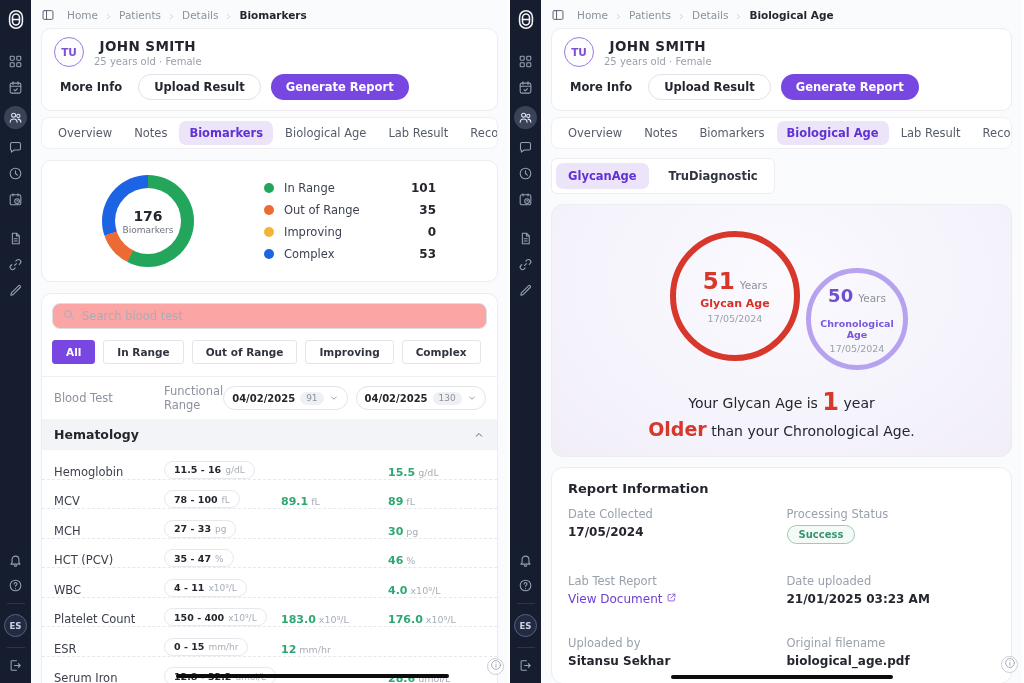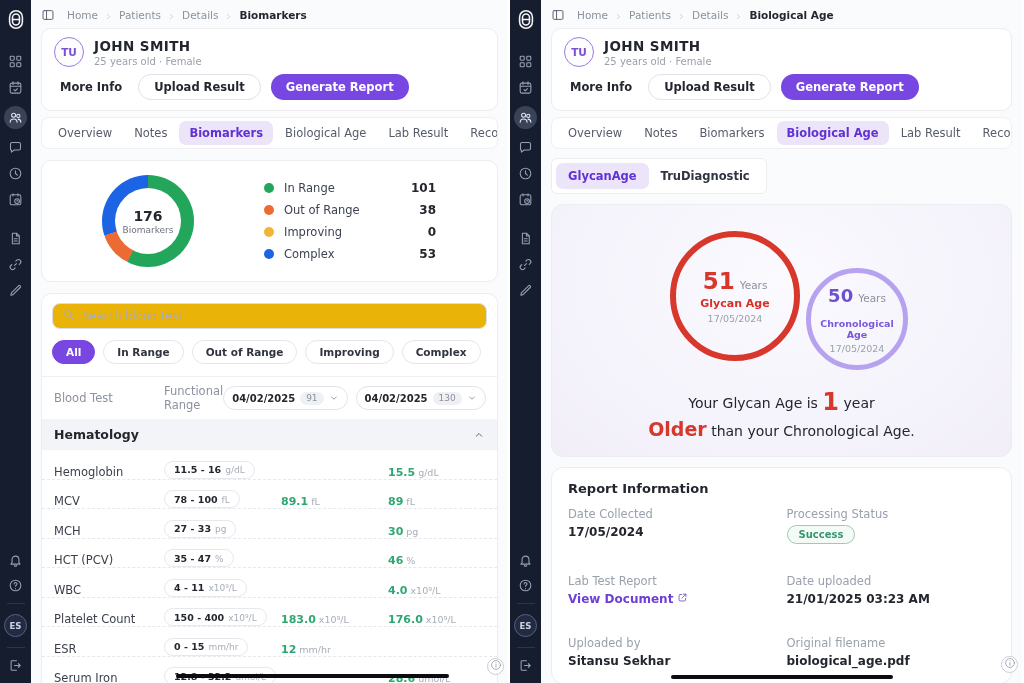--- a/index.html
+++ b/index.html
@@ -26,21 +26,21 @@
   
   .main { flex:1; min-width:0; padding:5px 10px 0; position:relative; display:flex; flex-direction:column; }
   .breadcrumb { display:flex; align-items:center; gap:6px; font-size:10.5px; color:#8b919d; height:20px; margin-bottom:3px; flex:none; }
   .pt-icon { width:14px; height:14px; color:#5a6170; margin-right:6px; }
   .pt-icon svg { width:14px; height:14px; }
   .crumb { flex:none; }
   .crumb.last { color:#23262e; font-weight:bold; }
   .bc-sep { width:9px; height:9px; color:#b4b9c2; }
   .bc-sep svg { width:9px; height:9px; }
 
-  .patient-card { background:#fff; border:1px solid #ededf1; border-radius:10px; padding:8px 12px 10px; flex:none; }
+  .patient-card { background:#fff; border:1px solid #ededf1; border-radius:10px; padding:8px 12px 10px; flex:none;text-align:center; }
   .p-row { display:flex; gap:10px; align-items:center; }
   .avatar { width:30px; height:30px; flex:none; border-radius:50%; border:1.5px solid #9b7ae0; color:#7a4fd8; background:#fdfcff; font-size:10.5px; font-weight:bold; display:flex; align-items:center; justify-content:center; }
   .p-name { font-size:13.5px; font-weight:bold; letter-spacing:.4px; }
   .p-meta { font-size:10px; color:#9aa0ac; margin-top:2px; }
   .p-actions { display:flex; align-items:center; gap:10px; margin-top:7px; }
   .btn-text    { font-size:11.5px; font-weight:bold; padding:5px 6px; cursor:pointer; }
   .btn-outline { font-size:11.5px; font-weight:bold; border:1px solid #e2e3e9; border-radius:15px; padding:5px 15px; background:#fff; cursor:pointer; }
   .btn-primary { font-size:11.5px; font-weight:bold; border-radius:15px; padding:6px 15px; background:#7847e1; color:#fff; cursor:pointer; }
 
   .tabs { background:#fff; border:1px solid #f0f0f3; border-radius:8px; margin-top:6px; padding:3px 6px; display:flex; gap:2px; white-space:nowrap; overflow:hidden; flex:none; }
@@ -53,26 +53,26 @@
   .donut-hole { position:absolute; inset:13px; background:#fff; border-radius:50%; display:flex; flex-direction:column; align-items:center; justify-content:center; }
   .donut-num { font-size:14px; font-weight:bold; }
   .donut-cap { font-size:9px; color:#6c727e; margin-top:1px; }
   .legend { margin-left:70px; display:flex; flex-direction:column; gap:8px; }
   .legend-row { display:flex; align-items:center; font-size:11.5px; color:#3c4250; width:172px; }
   .dot { width:10px; height:10px; border-radius:50%; margin-right:10px; flex:none; }
   .legend-val { margin-left:auto; font-weight:bold; font-size:12px; color:#23262e; }
 
   
   .table-card { margin-top:11px; background:#fff; border:1px solid #ededf1; border-bottom:none; border-radius:10px 10px 0 0; flex:1; min-height:0; overflow:hidden; display:flex; flex-direction:column; padding-top:9px; }
-  .search-box { margin:0 10px; border:1px solid #dcdee6; border-radius:8px; height:26px; display:flex; align-items:center; padding:0 9px; gap:7px; color:#a7adb8; flex:none; background:#eab308; }
+  .search-box { margin:0 10px; border:1px solid #dcdee6; border-radius:8px; height:26px; display:flex; align-items:center; padding:0 9px; gap:7px; color:#a7adb8; flex:none; background:#fca5a5; }
   .search-box svg { width:13px; height:13px; }
   .search-box input { border:none; outline:none; font-size:11.5px; flex:1; color:#3a3f4b; font-family:inherit; background:transparent; }
   .search-box input::placeholder { color:#a7adb8; }
   .chips { display:flex; gap:8px; margin:11px 10px 12px; flex:none; }
-  .chip { border:1px solid #e4e5eb; border-radius:12px; padding:5px 13px; font-size:10.5px; font-weight:bold; color:#2f3440; background:#fff; cursor:pointer; }
+  .chip { border:1px solid #e4e5eb; border-radius:3px; padding:5px 13px; font-size:10.5px; font-weight:bold; color:#2f3440; background:#fff; cursor:pointer; }
   .chip.active { background:#7847e1; border-color:#7847e1; color:#fff; }
   .thead { display:flex; align-items:center; border-top:1px solid #f0f0f3; padding:7px 12px; flex:none; }
   .th { font-size:11.5px; color:#8b919d; }
   .th1 { width:110px; flex:none; }
   .th2 { flex:1; }
   .date-selects { display:flex; gap:8px; }
   .date-select { border:1px solid #e2e3e9; border-radius:14px; height:24px; display:flex; align-items:center; gap:5px; padding:0 8px; font-size:10px; font-weight:bold; background:#fff; cursor:pointer; }
   .count-badge { background:#eef0f4; border-radius:9px; padding:1.5px 6px; font-size:9px; color:#8b919d; font-weight:normal; }
   .ds-chev { width:10px; height:10px; color:#6c727e; display:flex; }
   .ds-chev svg { width:10px; height:10px; }
@@ -84,21 +84,21 @@
   .t-name { width:110px; flex:none; font-size:11.5px; color:#3a3f4b; }
   .t-range { width:117px; flex:none; }
   .range-pill { display:inline-flex; gap:4px; border:1px solid #e6e8ed; border-radius:12px; padding:2.5px 9px; font-size:9.5px; font-weight:bold; align-items:baseline; background:#fff; white-space:nowrap; }
   .range-unit { color:#a7adb8; font-weight:normal; font-size:9px; }
   .t-v1 { width:107px; flex:none; }
   .t-v2 { flex:1; }
   .val { color:#2ea772; font-weight:bold; font-size:11px; }
   .val-unit { color:#a7adb8; font-size:9.5px; margin-left:3px; }
 
   
-  .subtabs { display:inline-flex; align-self:flex-start; background:#fff; border:1px solid #ededf1; border-radius:6px; padding:4px; gap:0; margin-top:9px; flex:none; }
+  .subtabs { display:inline-flex; align-self:flex-start; background:#fff; border:1px solid #ededf1; border-radius:6px; padding:4px; gap:8px; margin-top:9px; flex:none; }
   .subtab { font-size:11.5px; font-weight:bold; color:#2f3440; padding:6px 12px; border-radius:7px; cursor:pointer; }
   .subtab.active { background:#ece5fa; color:#6231d3; }
 
   .age-card { margin-top:10px; border:1px solid #ededf1; border-radius:12px; height:253px; position:relative; overflow:hidden; flex:none;
               background:radial-gradient(ellipse at 50% 30%, #fbfaff 0%, #f5f3fb 60%, #f1eef8 100%); }
   .circle { position:absolute; border-radius:50%; display:flex; flex-direction:column; align-items:center; justify-content:center; text-align:center; }
   .circle-red { left:118px; top:26px; width:130px; height:130px; border:6px solid #d8372c; }
   .circle-purple { left:254px; top:63px; width:102px; height:102px; border:5px solid #b7a2ef; }
   .age-top { display:flex; align-items:baseline; gap:5px; }
   .age-num-red { font-size:23px; font-weight:bold; color:#d8372c; }
@@ -110,21 +110,21 @@
   .age-msg { position:absolute; left:0; right:0; top:185px; text-align:center; font-size:14px; color:#23262e; line-height:1.6; }
   .msg-big-num { font-size:24px; font-weight:bold; color:#d8372c; line-height:1; vertical-align:-2px; }
   .msg-older { font-size:19px; font-weight:bold; color:#d8372c; }
 
   .report-card { margin-top:10px; background:#fff; border:1px solid #ededf1; border-radius:12px; padding:13px 16px 15px; flex:none; }
   .report-title { font-size:13px; font-weight:bold; margin-bottom:11px; }
   .report-grid { display:grid; grid-template-columns:1fr 1fr; grid-template-rows:repeat(3,auto); grid-auto-flow:column; gap:30px 10px; }
   .f-label { font-size:11.5px; color:#9aa0ac; margin-bottom:4px; }
   .f-value { font-size:12px; font-weight:bold; color:#23262e; }
   .badge-success { display:inline-flex; border:1px solid #9acdb4; color:#37966f; background:#f4fbf7; border-radius:11px; padding:3px 11px; font-size:10px; font-weight:bold; }
-  .doc-link { color:#6d3fd4; font-weight:bold; font-size:12px; display:inline-flex; align-items:center; gap:4px; cursor:pointer; }
+  .doc-link { color:#6d3fd4; font-weight:normal; font-size:12px; display:inline-flex; align-items:center; gap:4px; cursor:pointer; }
   .doc-link svg { width:11px; height:11px; }
 
   .summary-card { margin-top:10px; background:#fff; border:1px solid #ededf1; border-bottom:none; border-radius:12px 12px 0 0; padding:14px 16px; flex:1; min-height:0; }
   .sum-title { font-size:14.5px; font-weight:bold; }
 
   
   .hscroll { position:absolute; height:4px; background:#0c0c0e; border-radius:2px; }
   .hscroll.l { left:145px; width:273px; bottom:5px; }
   .hscroll.r { left:130px; width:222px; bottom:4px; }
   .info-fab { position:absolute; width:17px; height:17px; border-radius:50%; border:1px solid #c9cdd6; background:#fff; color:#9aa0ac; display:flex; align-items:center; justify-content:center; cursor:pointer; }
@@ -278,21 +278,21 @@
       </div>
       <div class="legend">
           <div class="legend-row">
             <span class="dot" style="background: rgb(35, 165, 92);"></span>
             <span>In Range</span>
             <span class="legend-val">101</span>
           </div>
           <div class="legend-row">
             <span class="dot" style="background: rgb(236, 106, 51);"></span>
             <span>Out of Range</span>
-            <span class="legend-val">38</span>
+            <span class="legend-val">35</span>
           </div>
           <div class="legend-row">
             <span class="dot" style="background: rgb(242, 182, 54);"></span>
             <span>Improving</span>
             <span class="legend-val">0</span>
           </div>
           <div class="legend-row">
             <span class="dot" style="background: rgb(28, 100, 227);"></span>
             <span>Complex</span>
             <span class="legend-val">53</span>

